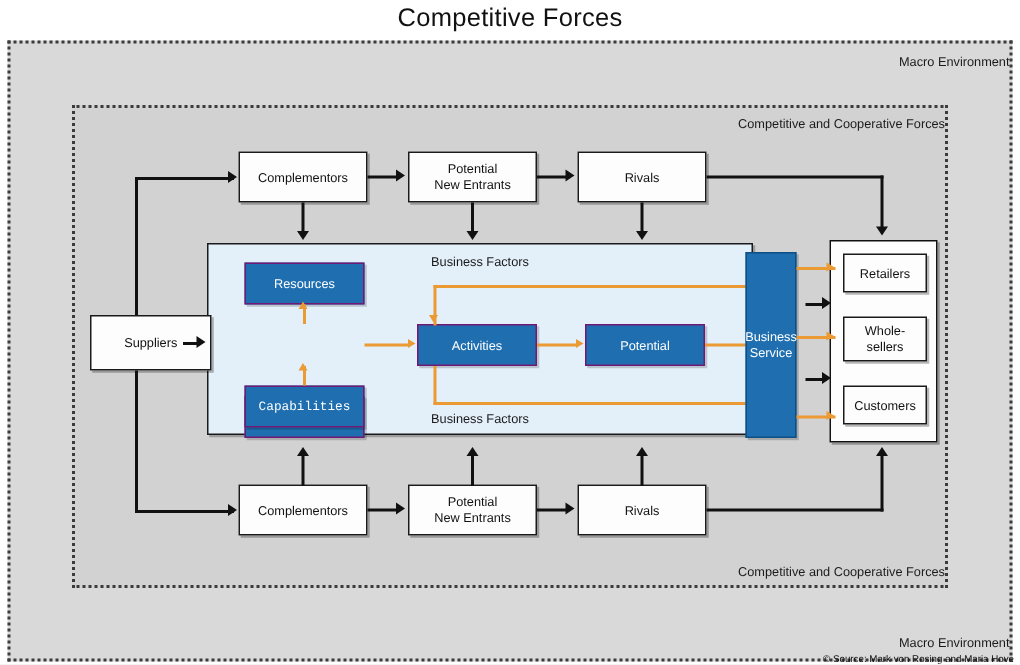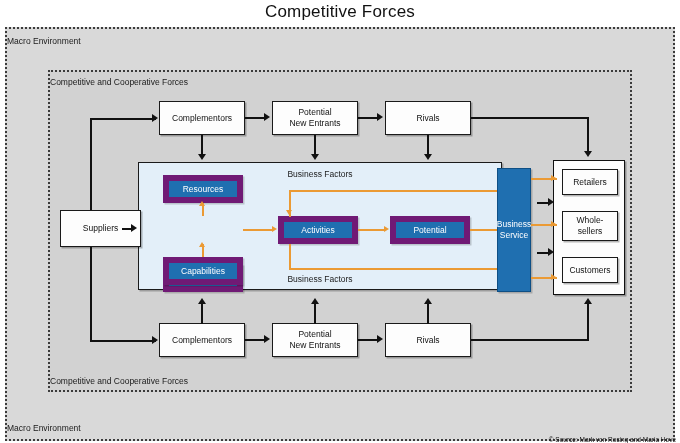--- a/index.html
+++ b/index.html
@@ -14,21 +14,21 @@
   .frame{position:absolute;box-sizing:border-box;}
   #macro-frame{
     left:5px;top:27px;width:670px;height:414px;
     border:2px dotted #3b3b3b;background:#d9d9d9;
   }
   #forces-frame{
     left:48px;top:70px;width:584px;height:322px;
     border:2px dotted #3b3b3b;background:#d2d2d2;
   }
   .frame-label{
-    position:absolute;left:0;width:100%;text-align:left;
+    position:absolute;left:0;width:100%;text-align:right;
     font-size:8.5px;color:#1a1a1a;
   }
   #macro-label-top{top:7px;}
   #macro-label-bottom{bottom:6px;}
   #forces-label-top{top:5px;}
   #forces-label-bottom{bottom:4px;}
 
   
   .wbox{
     position:absolute;box-sizing:border-box;
@@ -47,21 +47,21 @@
   }
   .bf-label{
     position:absolute;left:0;width:100%;text-align:center;
     font-size:8.5px;color:#1a1a1a;
   }
   #bf-label-top{top:6px;}
   #bf-label-bottom{bottom:5px;}
 
   .bbox{
     position:absolute;box-sizing:border-box;
-    background:#1f6fb0;border:6px solid #701a75;
+    background:#1f6fb0;border:1px solid #701a75;
     display:flex;align-items:center;justify-content:center;
     color:#ffffff;font-size:8.5px;text-align:center;line-height:1.2;
     box-shadow:1.5px 1.5px 0 rgba(0,0,0,.18);
   }
 
   
   #business-service{
     position:absolute;left:497px;top:168px;width:34px;height:124px;
     box-sizing:border-box;background:#1f6fb0;border:1px solid #0e4f85;
     display:flex;align-items:center;justify-content:center;
@@ -116,21 +116,21 @@
 <div id="business-factors">
   <div class="bf-label" id="bf-label-top">Business Factors</div>
   <div class="bf-label" id="bf-label-bottom">Business Factors</div>
 
   <div class="bbox" style="left:24px;top:12px;width:80px;height:28px;">
     <span>Resources</span>
   </div>
   <div class="bbox" style="left:24px;top:53px;width:80px;height:28px;margin-top:48px;">
     <span>Competencies</span>
   </div>
-  <div class="bbox" style="left:24px;top:94px;width:80px;height:28px;">
+  <div class="bbox" style="left:24px;top:94px;width:80px;height:28px;font-family:Liberation Mono, monospace;">
     <span>Capabilities</span>
   </div>
   <div class="bbox" style="left:139px;top:53px;width:80px;height:28px;">
     <span>Activities</span>
   </div>
   <div class="bbox" style="left:251px;top:53px;width:80px;height:28px;">
     <span>Potential</span>
   </div>
 
   <div class="oln olnv" style="left:63px;top:40px;height:13px;"></div>

